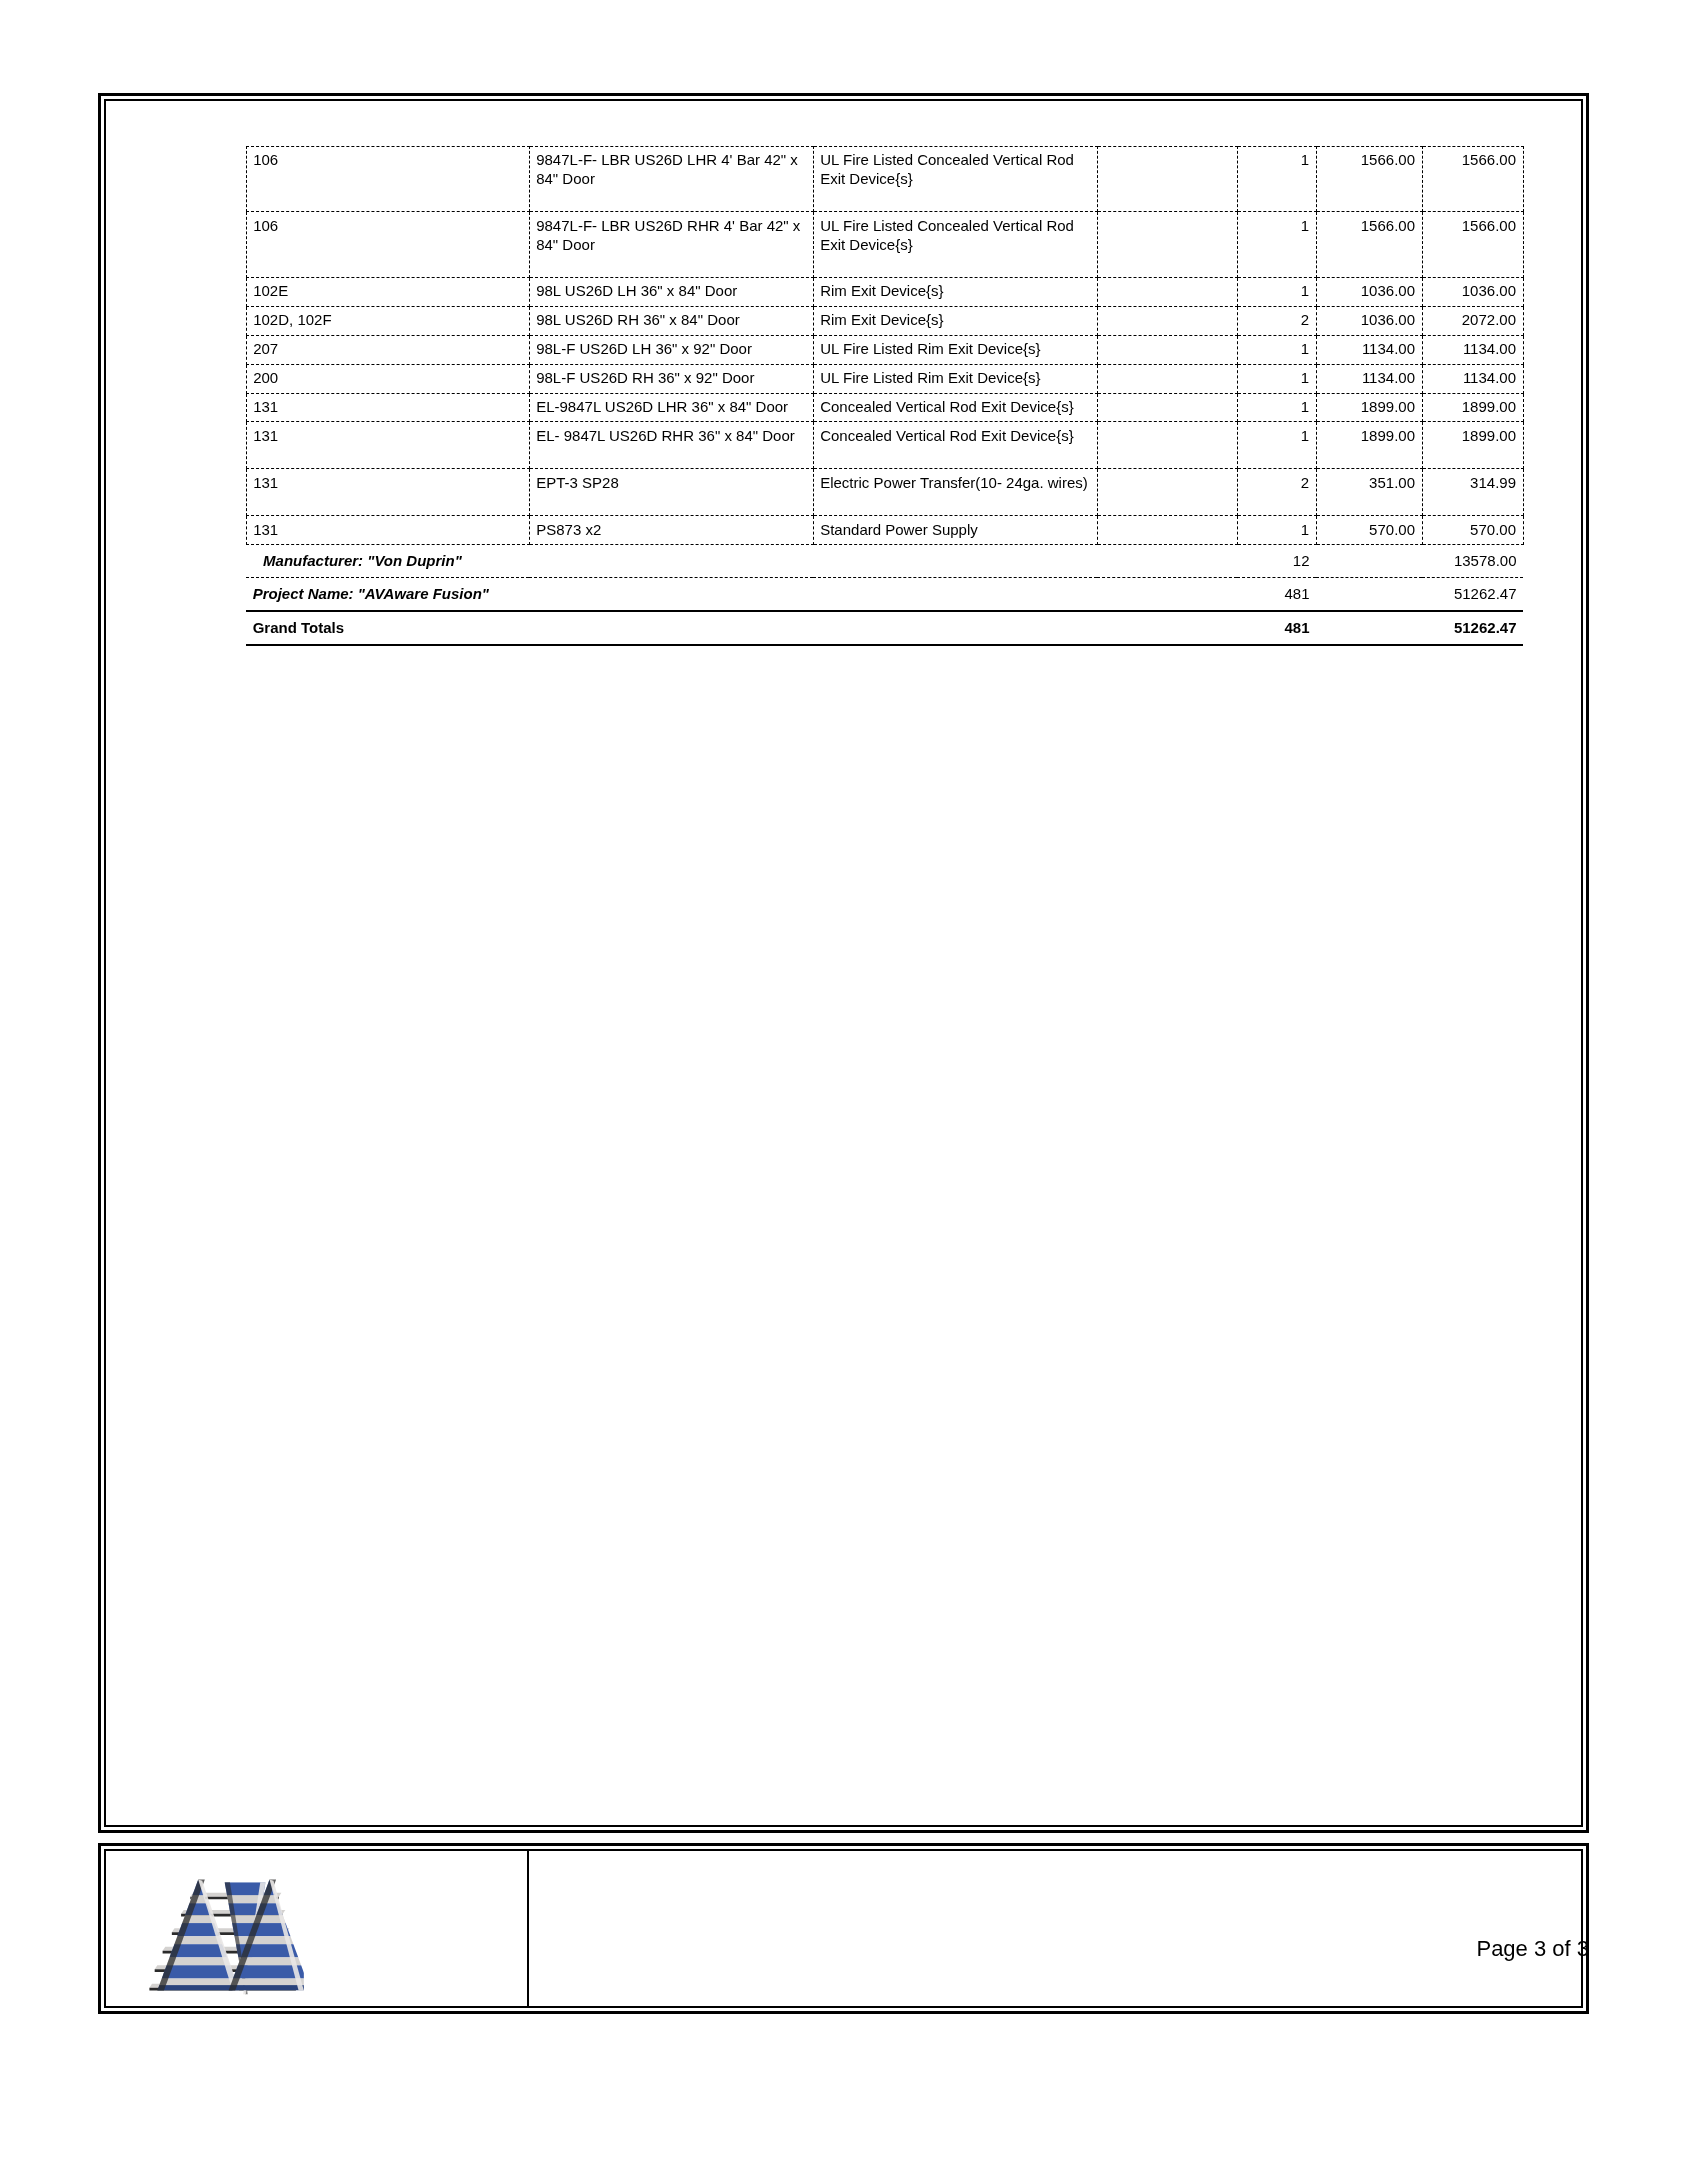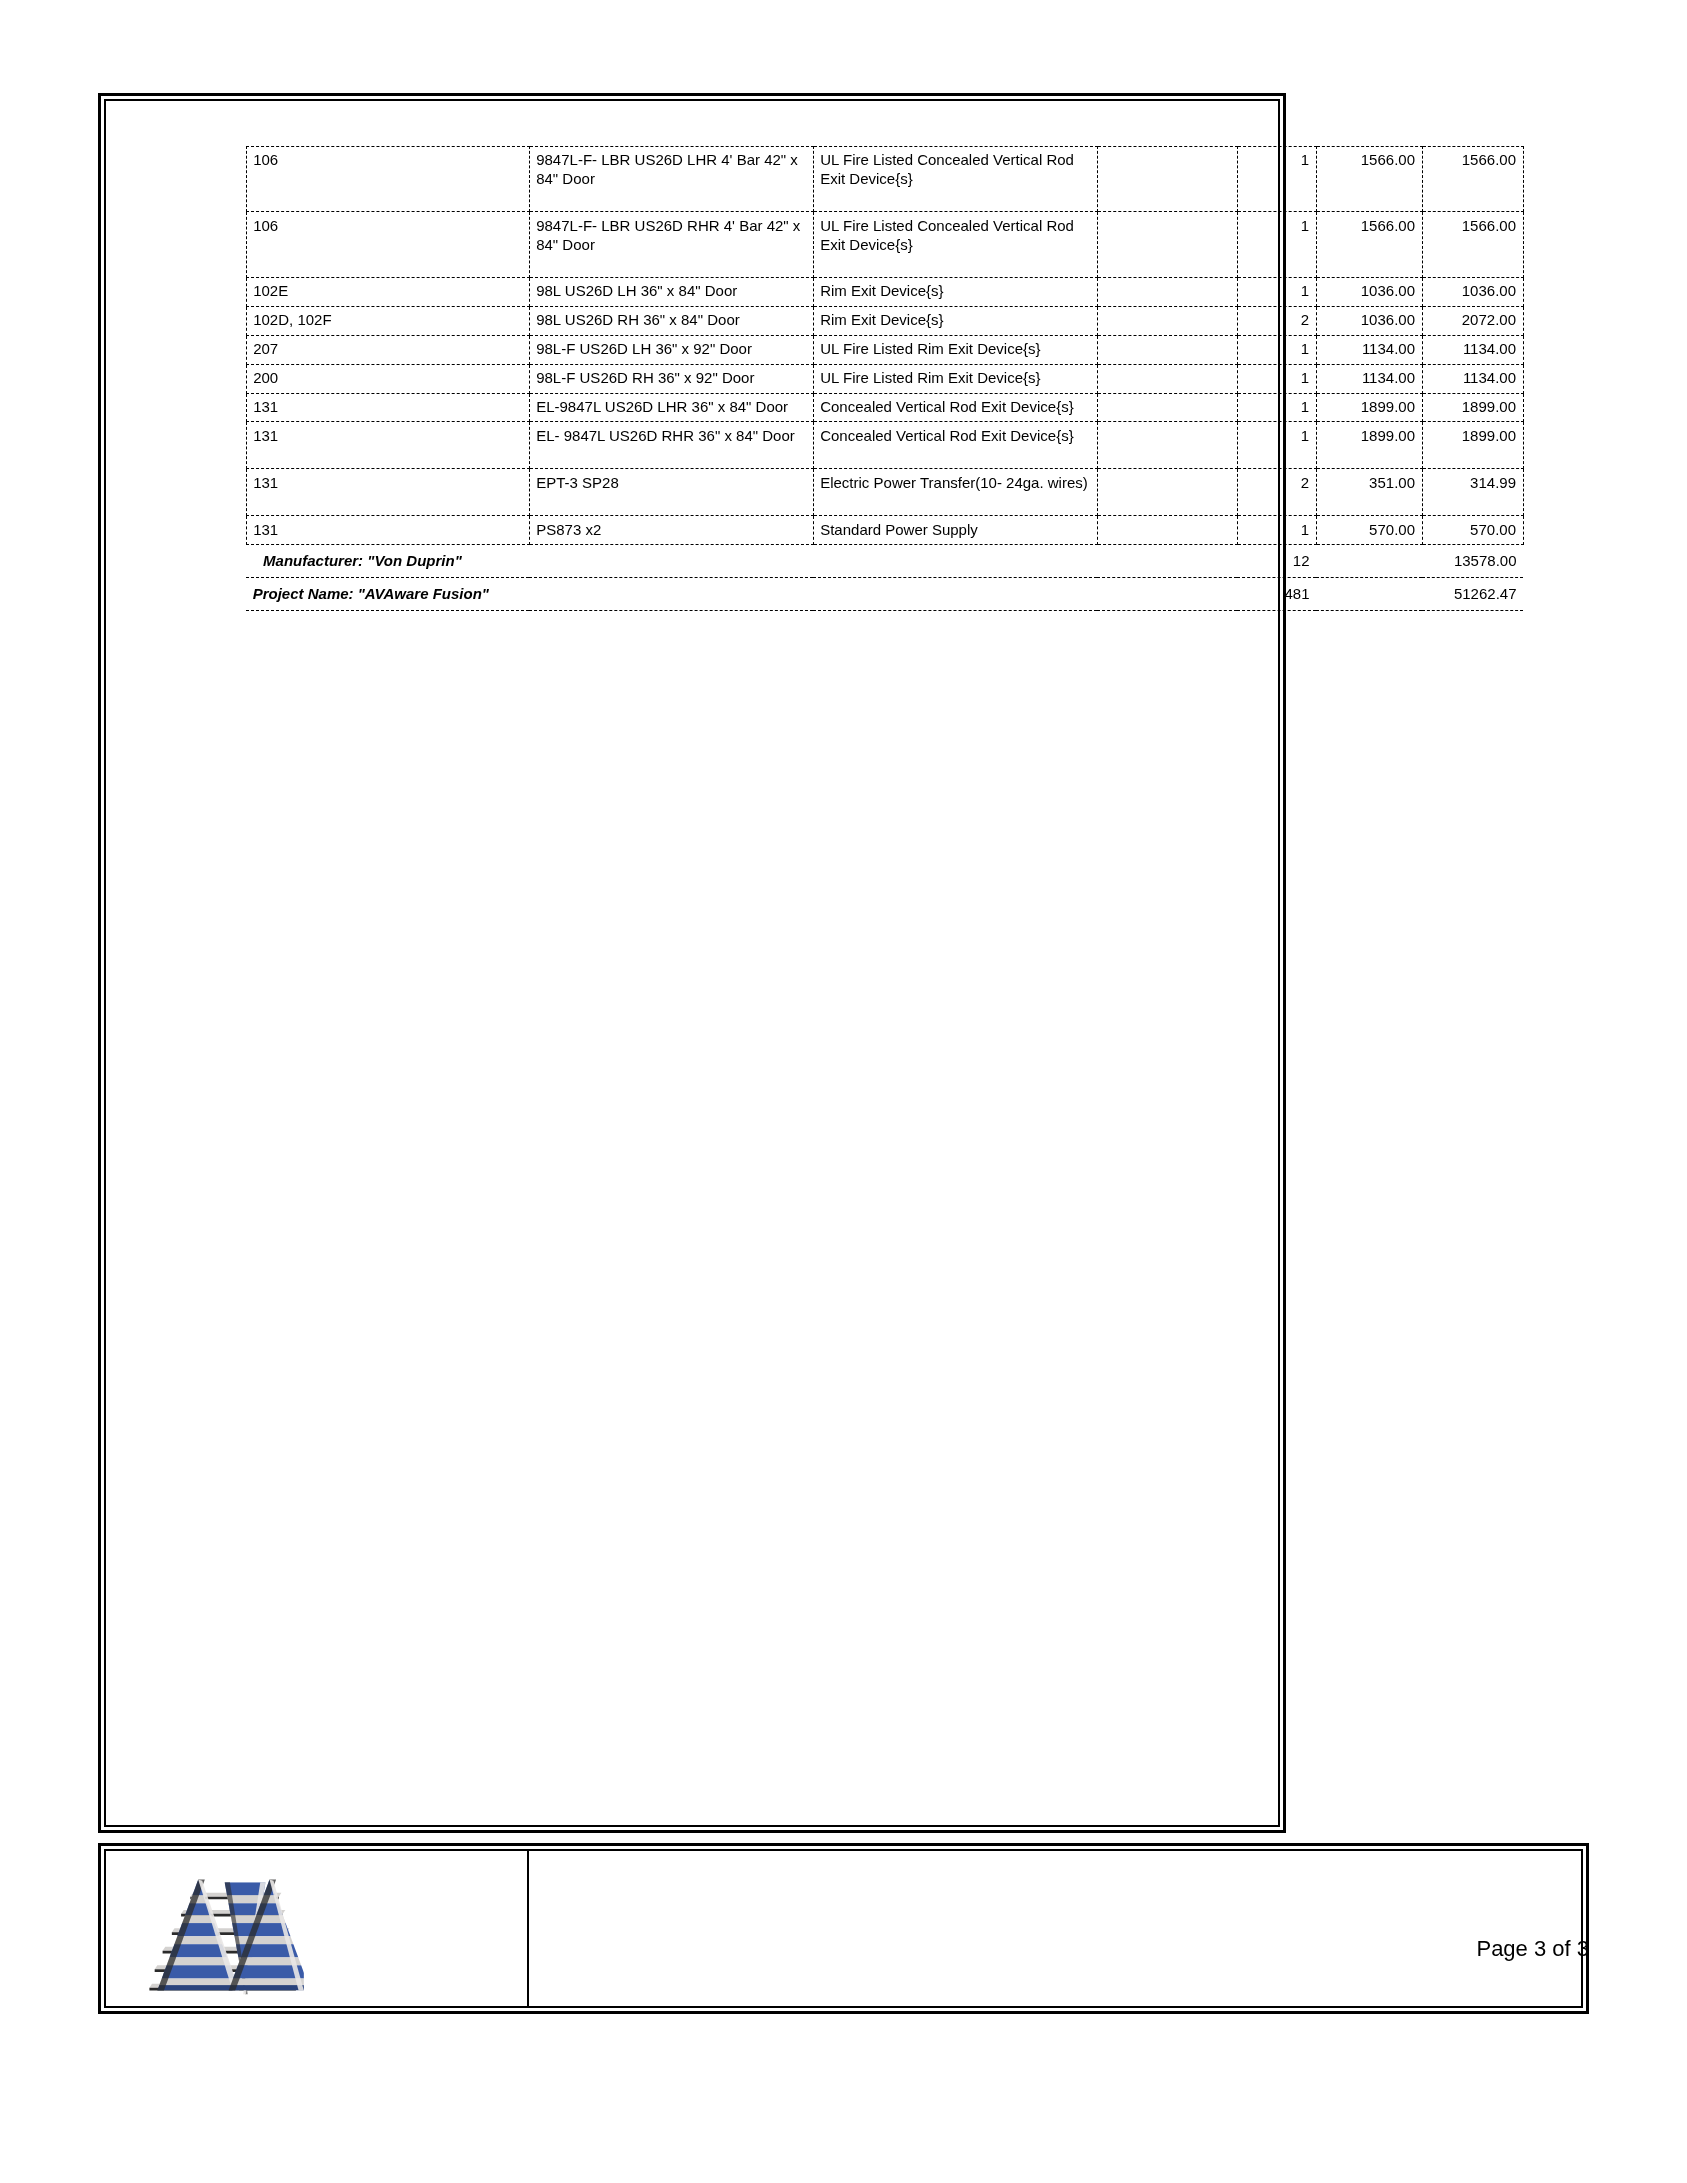--- a/index.html
+++ b/index.html
@@ -14,21 +14,21 @@
     color: #000000;
     position: relative;
     overflow: hidden;
   }
 
   
   .page-outer {
     position: absolute;
     left: 98px;
     top: 93px;
-    width: 1188px;
+    width: 1491px;
     height: 1740px;
     border: 3.3px solid #000;
     box-sizing: border-box;
   }
   .page-inner {
     position: absolute;
     left: 0; top: 0;
     right: 0; bottom: 0;
     border: 2.6px solid #000;
     box-sizing: border-box;
@@ -269,20 +269,26 @@
             <td class="num">570.00</td>
           </tr>
           <tr class="summary-row mfr-row">
             <td class="lbl" colspan="4">Manufacturer: "Von Duprin"</td>
             <td class="num">12</td>
             <td class="num"></td>
             <td class="num">13578.00</td>
           </tr>
           <tr class="summary-row">
             <td class="lbl" colspan="4">Project Name: "AVAware Fusion"</td>
+            <td class="num">481</td>
+            <td class="num"></td>
+            <td class="num">51262.47</td>
+          </tr>
+          <tr class="grand-row">
+            <td class="lbl" colspan="4">Grand Totals</td>
             <td class="num">481</td>
             <td class="num"></td>
             <td class="num">51262.47</td>
           </tr>
         </tbody>
     </table>
 
   </div>
 </div>
 

